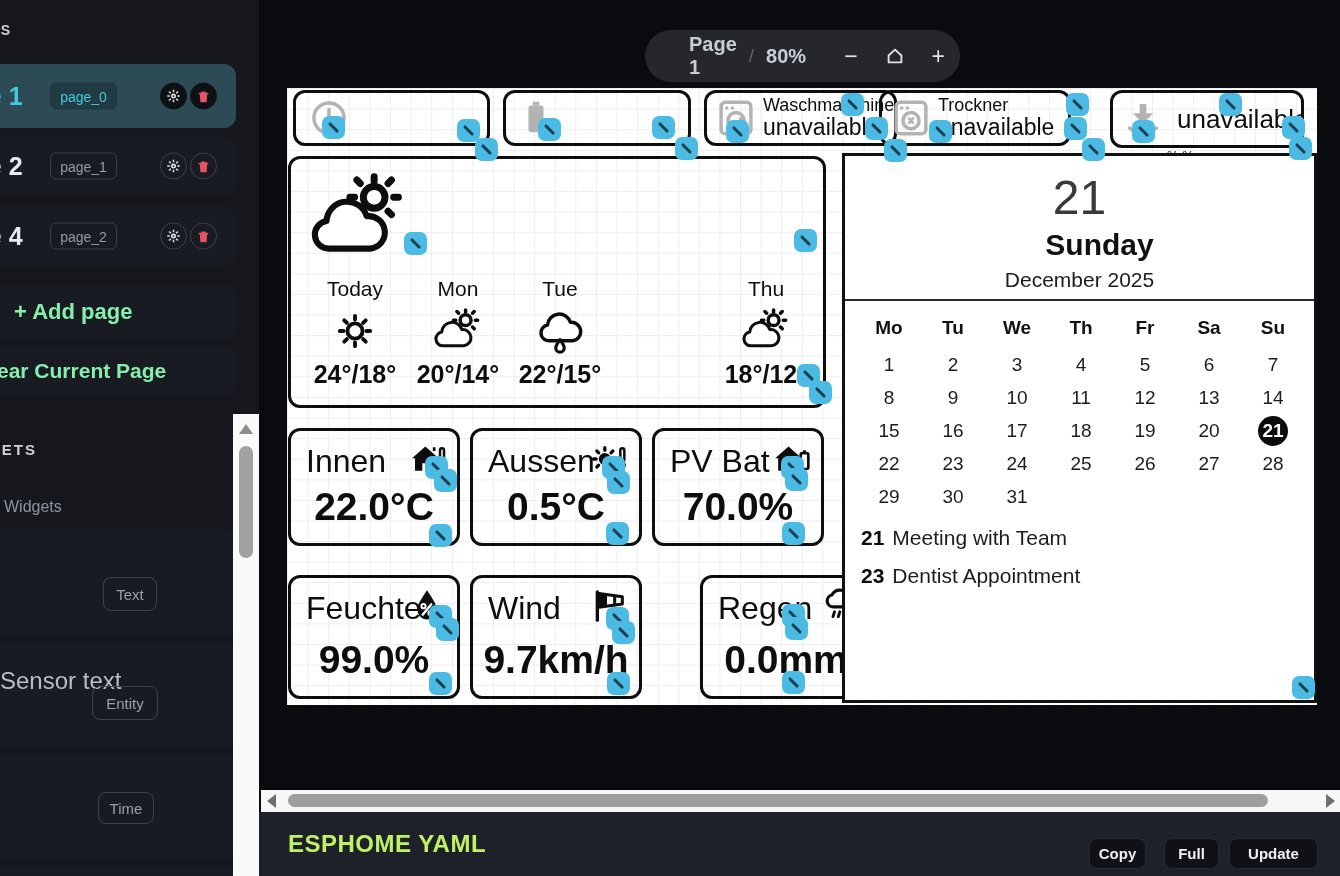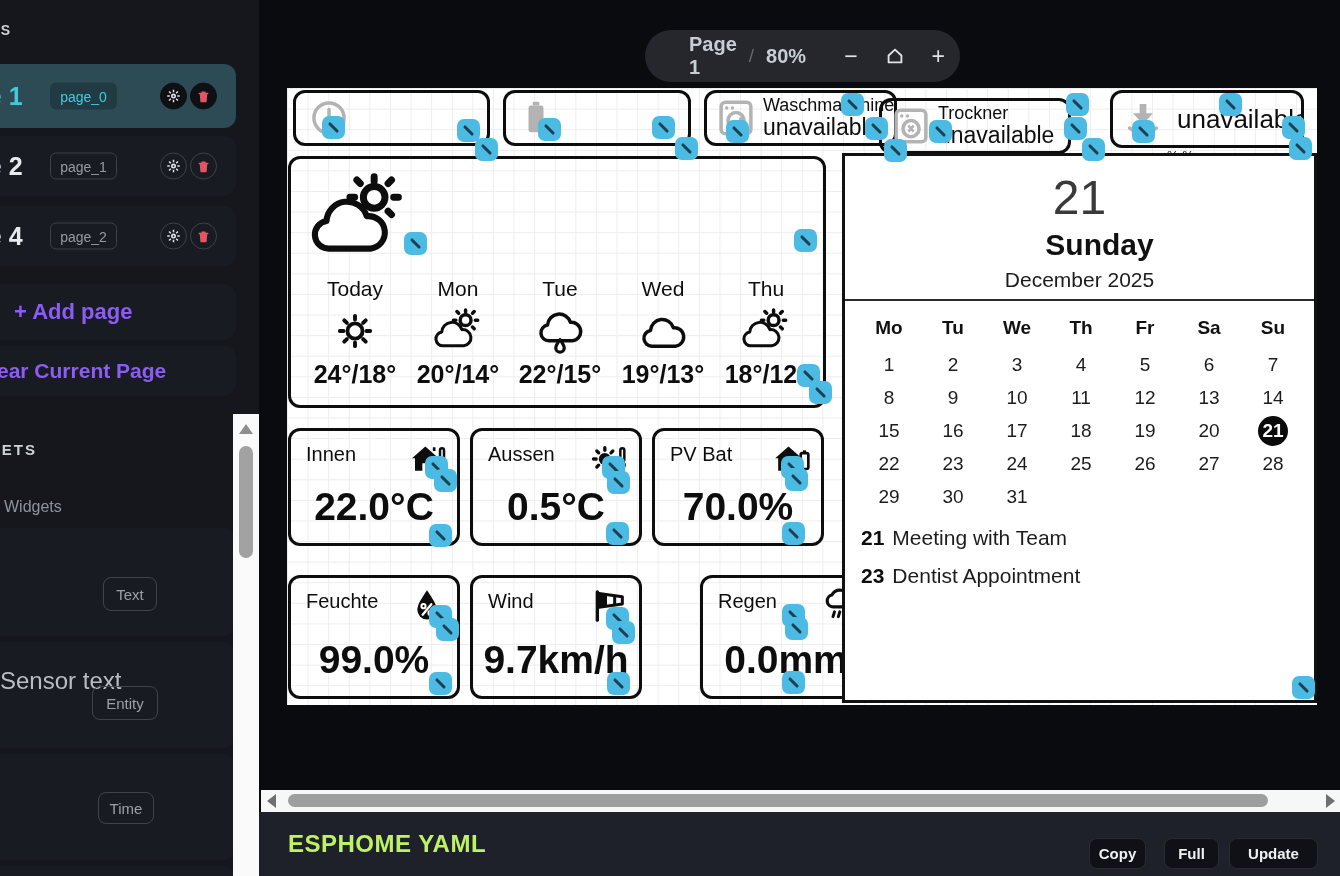--- a/index.html
+++ b/index.html
@@ -24,21 +24,21 @@
   .page-row.active .page-badge { background:#203b44; border-color:#203b44; color:#45c9db; }
   .row-btn { position:absolute; top:50%; transform:translateY(-50%);
     width:27px; height:27px; border-radius:50%; border:1px solid #3c414a;
     display:flex; align-items:center; justify-content:center; background:transparent; }
   .page-row.active .row-btn { background:#0e1014; border-color:#0e1014; }
   .row-btn.gear { left:200px; }
   .row-btn.trash { left:230px; }
   .sb-btn { position:absolute; left:-40px; width:276px; border-radius:12px;
     background:#191b22; overflow:hidden; }
   .sb-btn span { position:absolute; top:50%; transform:translateY(-50%);
-    font-weight:bold; color:#8b5cf6; white-space:nowrap; }
+    font-weight:bold; color:#86efac; white-space:nowrap; }
   .sb-sub { position:absolute; font-size:16px; color:#8d939b; white-space:nowrap; }
   .widget-card { position:absolute; left:-40px; width:275px; border-radius:12px;
     background:#191b22; overflow:hidden; }
   .widget-label { position:absolute; left:40px; top:20px; width:150px;
     font-size:24px; line-height:1.6; color:#b9bdc4; }
   .widget-badge { position:absolute; border:1px solid #3f444c; border-radius:8px;
     color:#9aa0a8; font-size:15px; display:flex; align-items:center; justify-content:center; }
   
   #v-scrollbar { position:absolute; left:233px; top:414px; width:26px; height:462px;
     background:#fafafa; z-index:6; }
@@ -78,21 +78,21 @@
 
   
   #weather-title { position:absolute; left:140px; top:30px; width:390px; text-align:center;
     font-size:43px; font-weight:800; color:#0d0d0d; letter-spacing:-1px; }
   .fc-col { position:absolute; width:100px; text-align:center; }
   .fc-day { font-size:21px; font-weight:500; color:#0d0d0d; }
   .fc-icon { margin-top:4px; height:52px; display:flex; justify-content:center; }
   .fc-temp { font-size:25px; font-weight:600; color:#0d0d0d; margin-top:3px; white-space:nowrap; }
 
   
-  .tile-label { position:absolute; left:15px; top:12px; font-size:20px; font-weight:500; color:#0d0d0d; }
+  .tile-label { position:absolute; left:15px; top:12px; font-size:32px; font-weight:500; color:#0d0d0d; }
   .tile-icon { position:absolute; right:10px; top:8px; }
   .tile-value { position:absolute; left:0; right:0; bottom:14px; text-align:center;
     font-size:39px; font-weight:bold; color:#0d0d0d; white-space:nowrap; }
 
   
   #calendar { position:absolute; left:555px; top:65px; width:475px; height:550px;
     border:3px solid #111; background:#fff; }
   #cal-day-num { position:absolute; top:14px; left:0; right:0; text-align:center;
     font-size:48px; font-weight:300; color:#3a3a3a; }
   #cal-weekday { position:absolute; top:72px; left:0; right:0; text-align:center;
@@ -271,21 +271,21 @@
             <circle cx="10" cy="6.3" r="1" fill="#b3b3b3"></circle>
       <circle cx="12" cy="13.5" r="4.6" fill="none" stroke="#b3b3b3" stroke-width="2"></circle>
       <path d="M9.5 15.5a3.4 3.4 0 0 0 5-3.8" fill="none" stroke="#b3b3b3" stroke-width="1.6"></path>
           </svg>
         </span>
       <span class="appl-text">
           <div class="appl-name">Waschmaschine</div>
       <div class="appl-status">unavailable</div>
         </span>
       </div>
-      <div class="wbox top-widget" style="left: 592px; top: 2px; width: 192px; height: 56px; margin-top: 8px;">
+      <div class="wbox top-widget" style="left: 592px; top: 2px; width: 192px; height: 56px;">
         <span style="margin-left:8px;">
           <svg width="42" height="42" viewBox="0 0 24 24">
             <rect x="3.5" y="3" width="17" height="18" rx="2.5" fill="none" stroke="#b3b3b3" stroke-width="2"></rect>
       <circle cx="6.7" cy="6.3" r="1" fill="#b3b3b3"></circle>
             <circle cx="10" cy="6.3" r="1" fill="#b3b3b3"></circle>
       <circle cx="12" cy="13.5" r="4.6" fill="none" stroke="#b3b3b3" stroke-width="2"></circle>
       <path d="M10.5 11.8c1 1.1 2 2.3 3 3.4M13.5 11.8c-1 1.1-2 2.3-3 3.4" fill="none" stroke="#b3b3b3" stroke-width="1.5"></path>
           </svg>
         </span>
       <span class="appl-text">
@@ -347,31 +347,20 @@
           <div class="fc-day">Tue</div>
     <div class="fc-icon">
             <svg width="52" height="52" viewBox="0 0 48 48">
               <g transform="translate(0,-3)">
                 <path d="M35.5 36H13.8a7.3 7.3 0 0 1-1.3-14.5A10.8 10.8 0 0 1 33.6 19a7 7 0 0 1 1.9 17z" fill="#fff" stroke="#0d0d0d" stroke-width="3.2" stroke-linejoin="round"></path>
               </g>
       <path d="M24 32c-2.6 3.6-3.9 5.6-3.9 7.6a3.9 3.9 0 0 0 7.8 0c0-2-1.3-4-3.9-7.6z" fill="#fff" stroke="#0d0d0d" stroke-width="3" stroke-linejoin="round"></path>
             </svg>
           </div>
     <div class="fc-temp">22°/15°</div>
-        </div>
-        <div class="fc-col" style="left: 322px; top: 118px;">
-          <div class="fc-day">Wed</div>
-    <div class="fc-icon">
-            <svg width="52" height="52" viewBox="0 0 48 48">
-              <g transform="translate(0,2)">
-                <path d="M35.5 36H13.8a7.3 7.3 0 0 1-1.3-14.5A10.8 10.8 0 0 1 33.6 19a7 7 0 0 1 1.9 17z" fill="#fff" stroke="#0d0d0d" stroke-width="3.2" stroke-linejoin="round"></path>
-              </g>
-            </svg>
-          </div>
-    <div class="fc-temp">19°/13°</div>
         </div>
         <div class="fc-col" style="left: 425px; top: 118px;">
           <div class="fc-day">Thu</div>
     <div class="fc-icon">
             <svg width="52" height="52" viewBox="0 0 48 48">
               <circle cx="31" cy="14" r="5" fill="#fff" stroke="#0d0d0d" stroke-width="3.2"></circle>
     <g stroke="#0d0d0d" stroke-width="3.2" stroke-linecap="round">
       <path d="M31 4.5v2.2M40 14h2.2M37.4 7.6l1.6-1.6M37.4 20.4l1.6 1.6M22 14h-2.2M24.6 7.6 23 6"></path>
               </g>
               <g transform="translate(-2,6) scale(0.88)">

